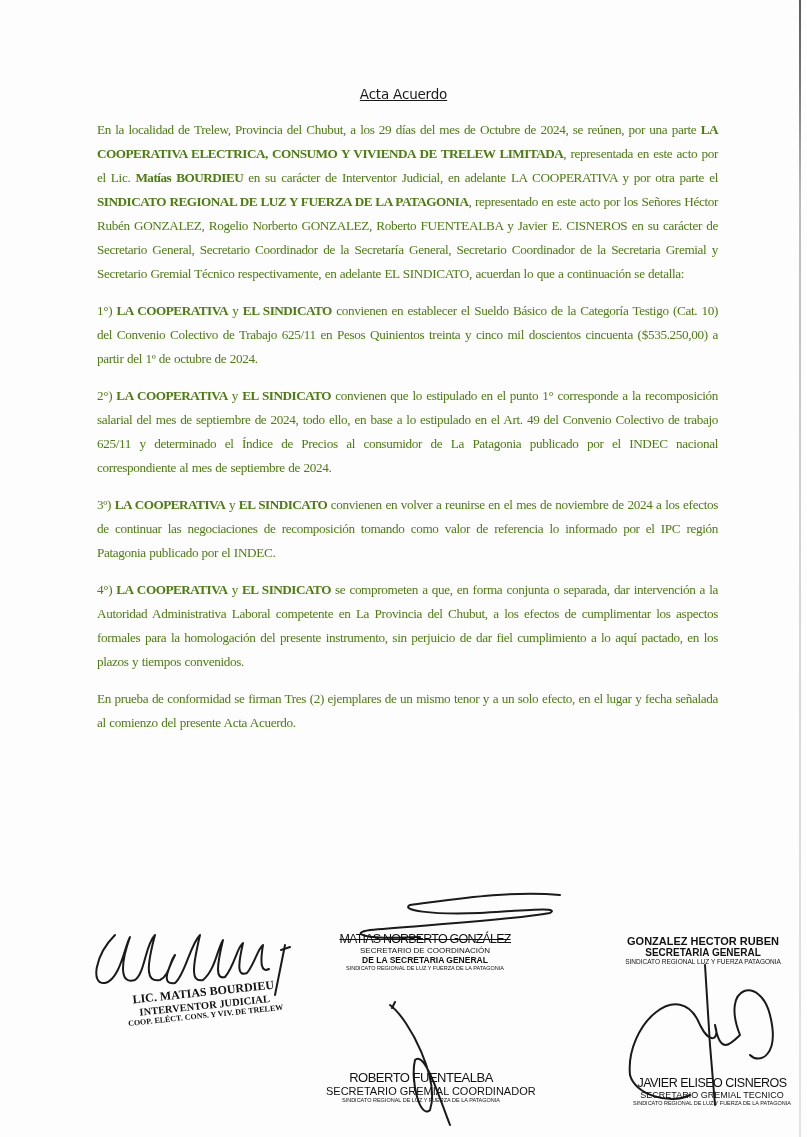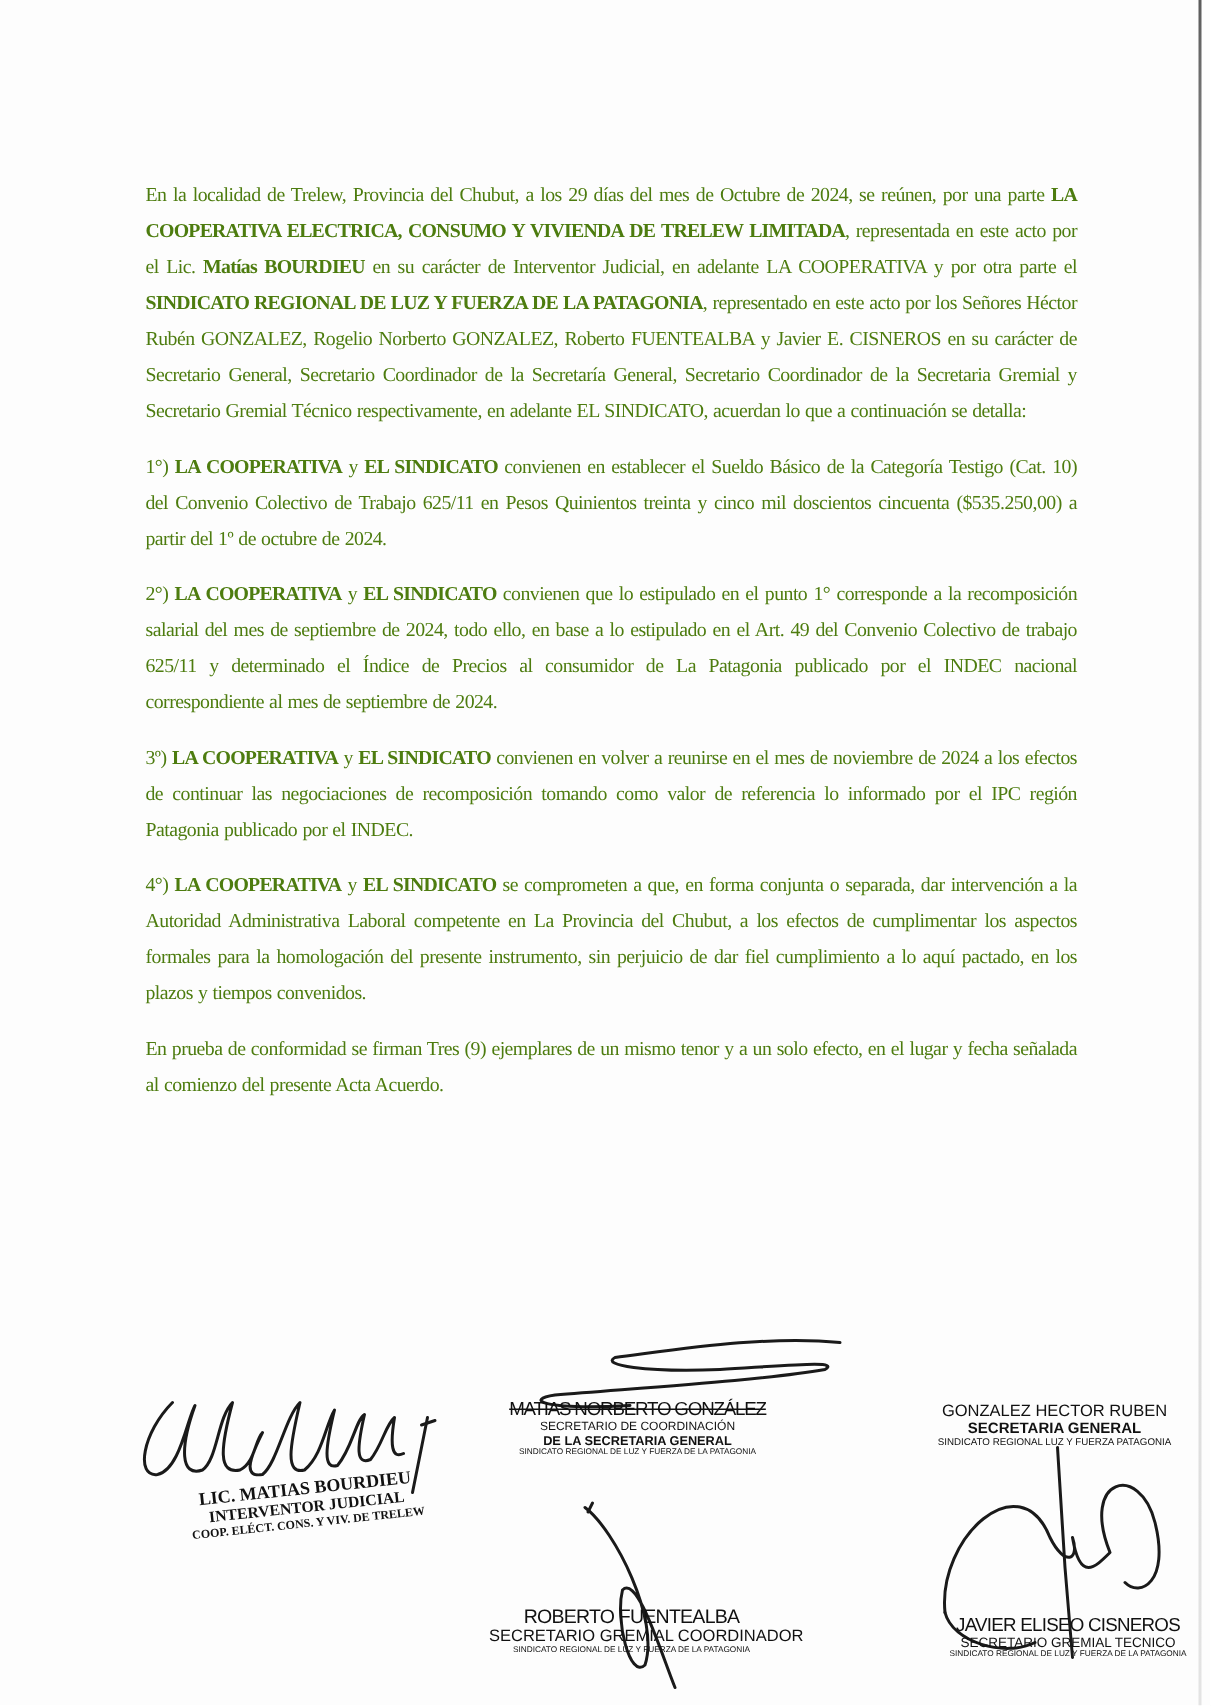--- a/index.html
+++ b/index.html
@@ -9,52 +9,53 @@
           background: linear-gradient(to bottom, #333 0, #555 80px, #aaa 200px, #ccc 600px, #ddd 1137px); opacity: .8; }
   .title { position: absolute; left: 0; width: 807px; top: 86px; text-align: center;
            font-family: "DejaVu Sans", sans-serif; font-size: 13.5px; color: #1a1a1a;
            text-decoration: underline; letter-spacing: -0.2px; }
   .body-text { position: absolute; left: 97px; width: 621px; top: 118px;
                font-family: Liberation Serif, serif; font-size: 13.2px; line-height: 24px;
                color: #4d7c0f; text-align: justify; letter-spacing: -0.35px; word-spacing: 0.5px; }
   .body-text p { margin: 0 0 13px 0; }
   .body-text b { font-weight: bold; letter-spacing: -0.5px; }
   .sig { position: absolute; font-family: "Liberation Sans", sans-serif; color: #111; text-align: center; }
-  .sig .name { font-weight: normal; }
+  .sig .name { font-weight: bold; }
   .stamp-line { display: block; white-space: nowrap; }
   svg.scribble { position: absolute; overflow: visible; }
   svg.scribble path { fill: none; stroke: #1a1a1a; stroke-width: 2; stroke-linecap: round; stroke-linejoin: round; }
 </style>
 </head>
 <body>
 
 <div class="page">
   <div class="edge"></div>
 
+  <div class="title">Acta Acuerdo</div>
 
   <div class="body-text">
     <p id="intro"><span>En la localidad de Trelew, Provincia del Chubut, a los 29 días del mes de Octubre de 2024, se reúnen, por una parte </span><b>LA COOPERATIVA ELECTRICA, CONSUMO Y VIVIENDA DE TRELEW LIMITADA</b><span>, representada en este acto por el Lic. </span><b>Matías BOURDIEU</b><span> en su carácter de Interventor Judicial, en adelante LA COOPERATIVA y por otra parte el </span><b>SINDICATO REGIONAL DE LUZ Y FUERZA DE LA PATAGONIA</b><span>, representado en este acto por los Señores Héctor Rubén GONZALEZ, Rogelio Norberto GONZALEZ, Roberto FUENTEALBA y Javier E. CISNEROS en su carácter de Secretario General, Secretario Coordinador de la Secretaría General, Secretario Coordinador de la Secretaria Gremial y Secretario Gremial Técnico respectivamente, en adelante EL SINDICATO, acuerdan lo que a continuación se detalla:</span></p>
 
     <p>
       <span>1°) </span><b>LA COOPERATIVA</b><span> y </span><b>EL SINDICATO</b><span> convienen en establecer el Sueldo Básico de la Categoría Testigo (Cat. 10) del Convenio Colectivo de Trabajo 625/11 en Pesos Quinientos treinta y cinco mil doscientos cincuenta ($535.250,00) a partir del 1º de octubre de 2024.</span>
     </p>
 
     <p>
       <span>2°) </span><b>LA COOPERATIVA</b><span> y </span><b>EL SINDICATO</b><span> convienen que lo estipulado en el punto 1° corresponde a la recomposición salarial del mes de septiembre de 2024, todo ello, en base a lo estipulado en el Art. 49 del Convenio Colectivo de trabajo 625/11 y determinado el Índice de Precios al consumidor de La Patagonia publicado por el INDEC nacional correspondiente al mes de septiembre de 2024.</span>
     </p>
 
     <p>
       <span>3º) </span><b>LA COOPERATIVA</b><span> y </span><b>EL SINDICATO</b><span> convienen en volver a reunirse en el mes de noviembre de 2024 a los efectos de continuar las negociaciones de recomposición tomando como valor de referencia lo informado por el IPC región Patagonia publicado por el INDEC.</span>
     </p>
 
     <p>
       <span>4°) </span><b>LA COOPERATIVA</b><span> y </span><b>EL SINDICATO</b><span> se comprometen a que, en forma conjunta o separada, dar intervención a la Autoridad Administrativa Laboral competente en La Provincia del Chubut, a los efectos de cumplimentar los aspectos formales para la homologación del presente instrumento, sin perjuicio de dar fiel cumplimiento a lo aquí pactado, en los plazos y tiempos convenidos.</span>
     </p>
 
-    <p>En prueba de conformidad se firman Tres (9) ejemplares de un mismo tenor y a un solo efecto, en el lugar y fecha señalada al comienzo del presente Acta Acuerdo.</p>
+    <p>En prueba de conformidad se firman Tres (2) ejemplares de un mismo tenor y a un solo efecto, en el lugar y fecha señalada al comienzo del presente Acta Acuerdo.</p>
   </div>
 
   <svg class="scribble" style="left:85px;top:925px;" width="220" height="75">
     <path d="M30 10 C10 30, 5 60, 20 58 C35 55, 40 20, 45 12 C35 40, 35 60, 50 55 C60 48, 60 20, 70 10 C62 40, 60 58, 75 55 C85 50, 85 35, 90 30 C80 50, 78 60, 90 58 C100 50, 105 20, 115 10 C108 40, 105 58, 118 55 C130 45, 132 25, 138 15 C132 40, 130 55, 140 52 C150 40, 152 22, 158 18 C153 40, 152 52, 162 48 C170 38, 172 25, 178 20 C175 38, 176 48, 184 44"></path>
     <path d="M200 20 L190 70"></path>
     <path d="M196 25 L205 22"></path>
   </svg>
   <div class="sig" style="left:108px;top:995px;width:190px;font-family:'Liberation Serif',serif;font-weight:bold;transform:rotate(-6deg);transform-origin:left top;">
     <span class="stamp-line" style="font-size:12px;">LIC. MATIAS BOURDIEU</span>
     <span class="stamp-line" style="font-size:10.5px;">INTERVENTOR JUDICIAL</span>

